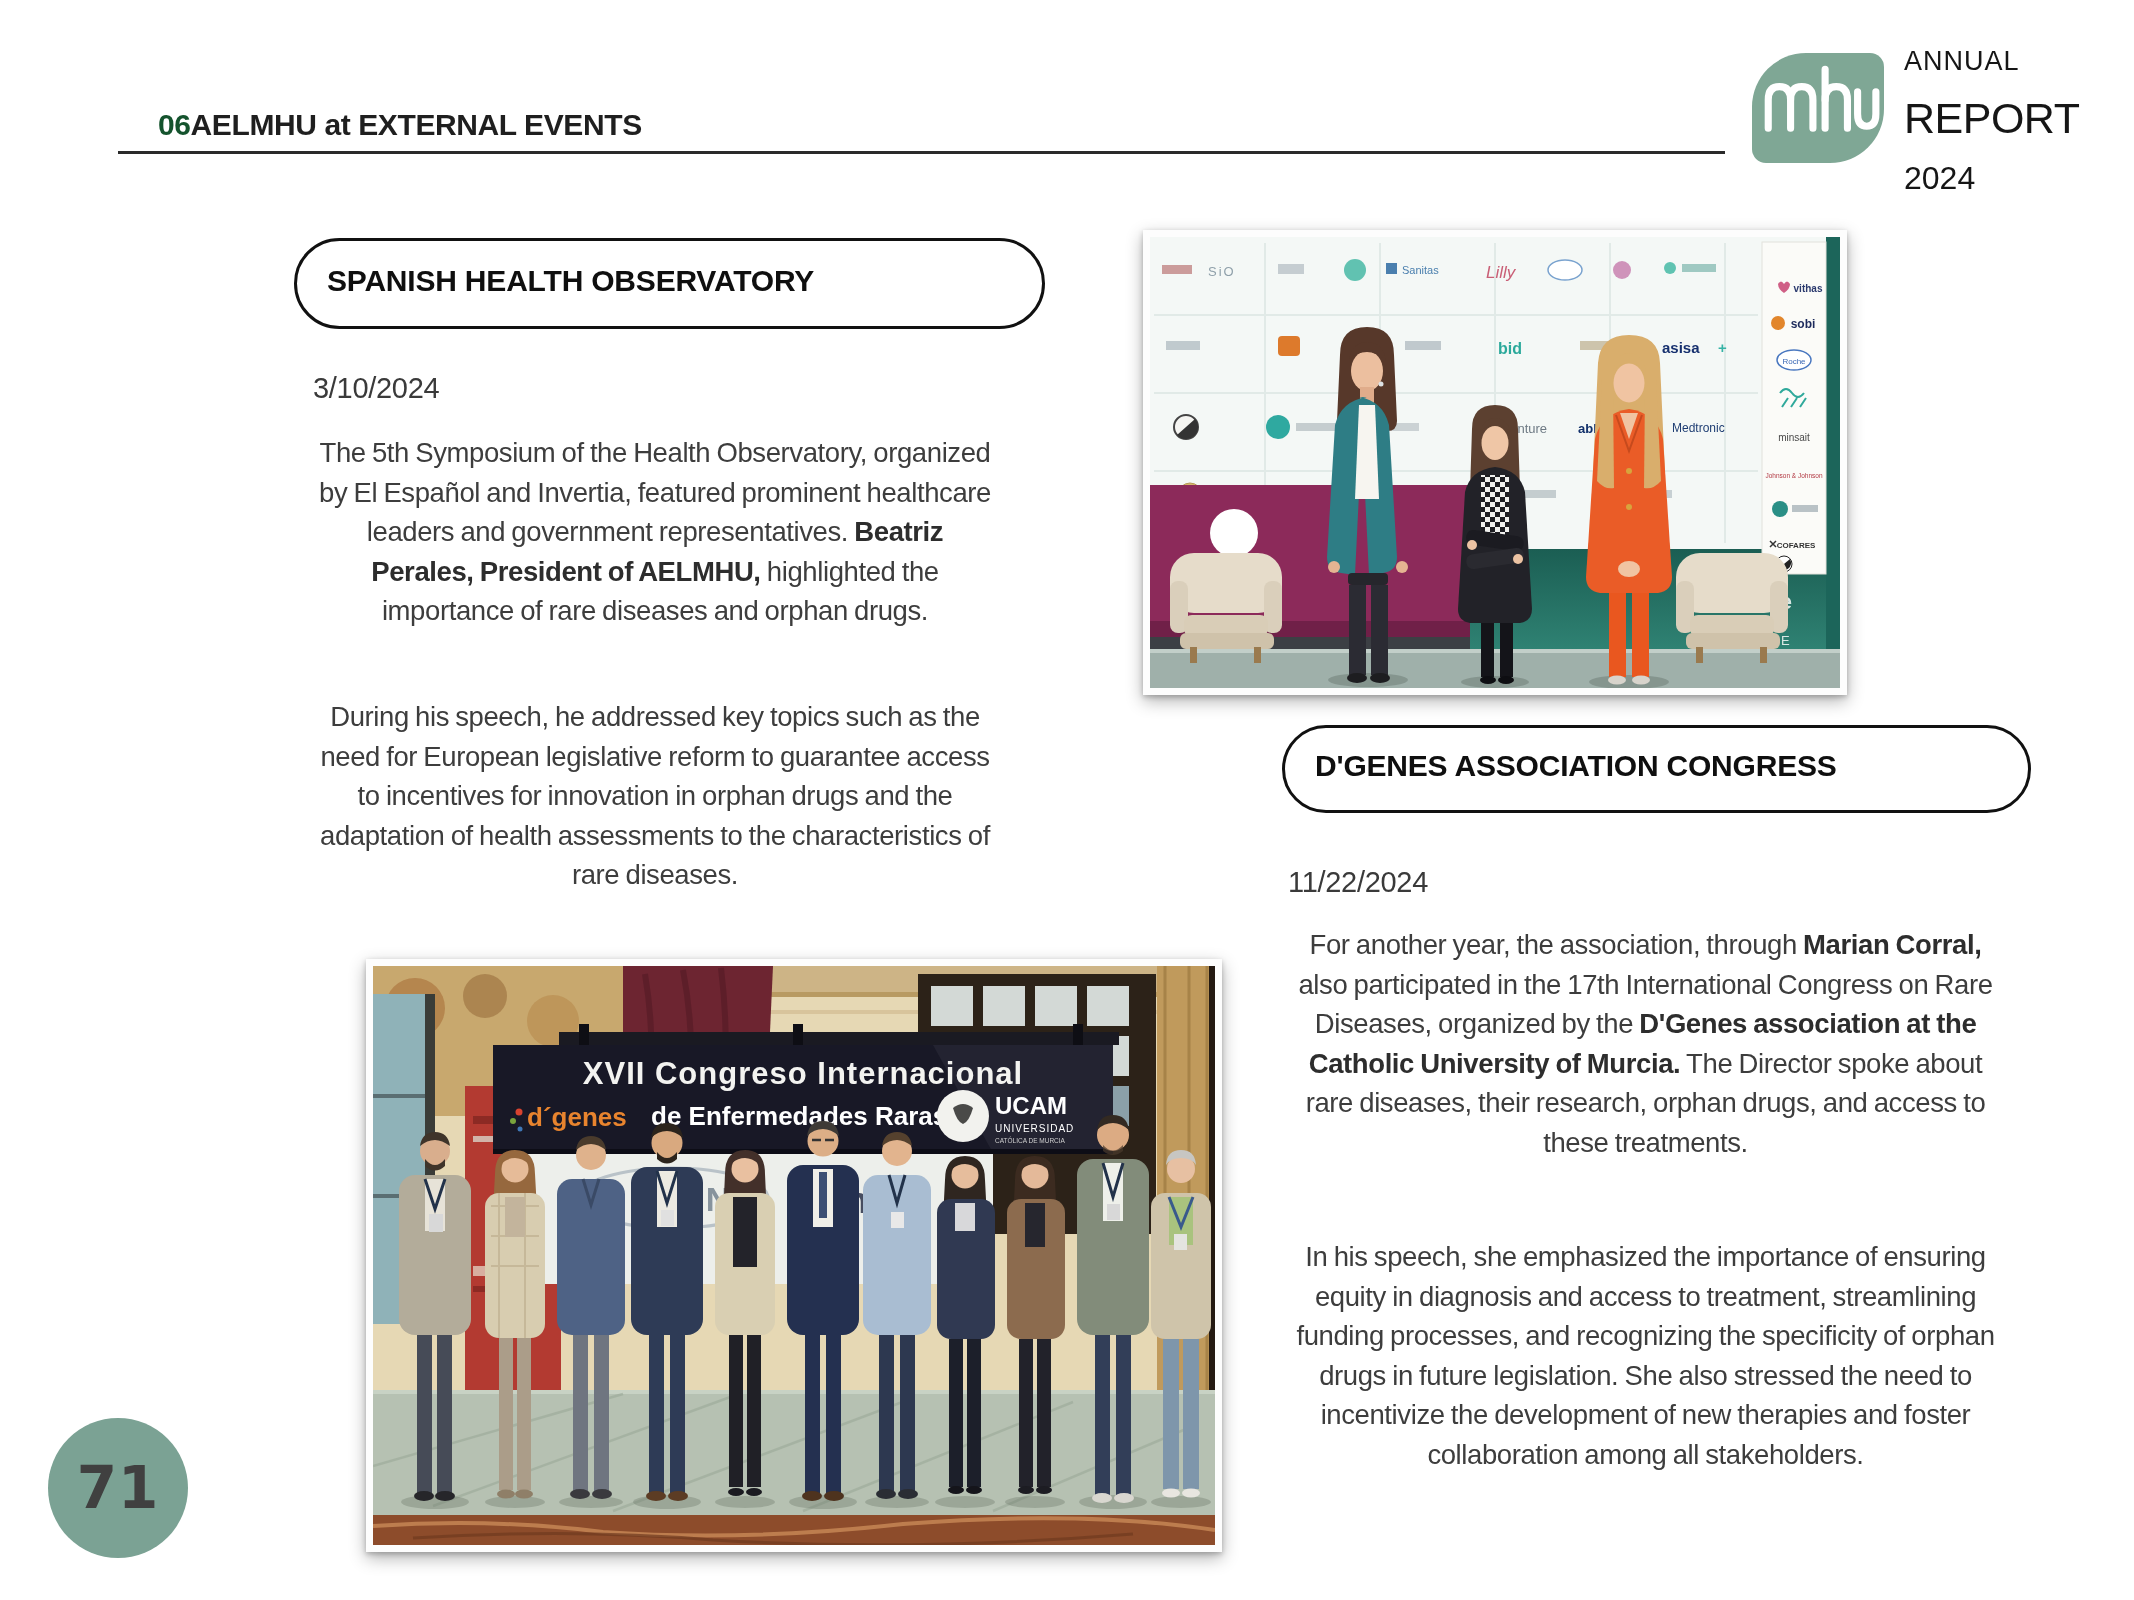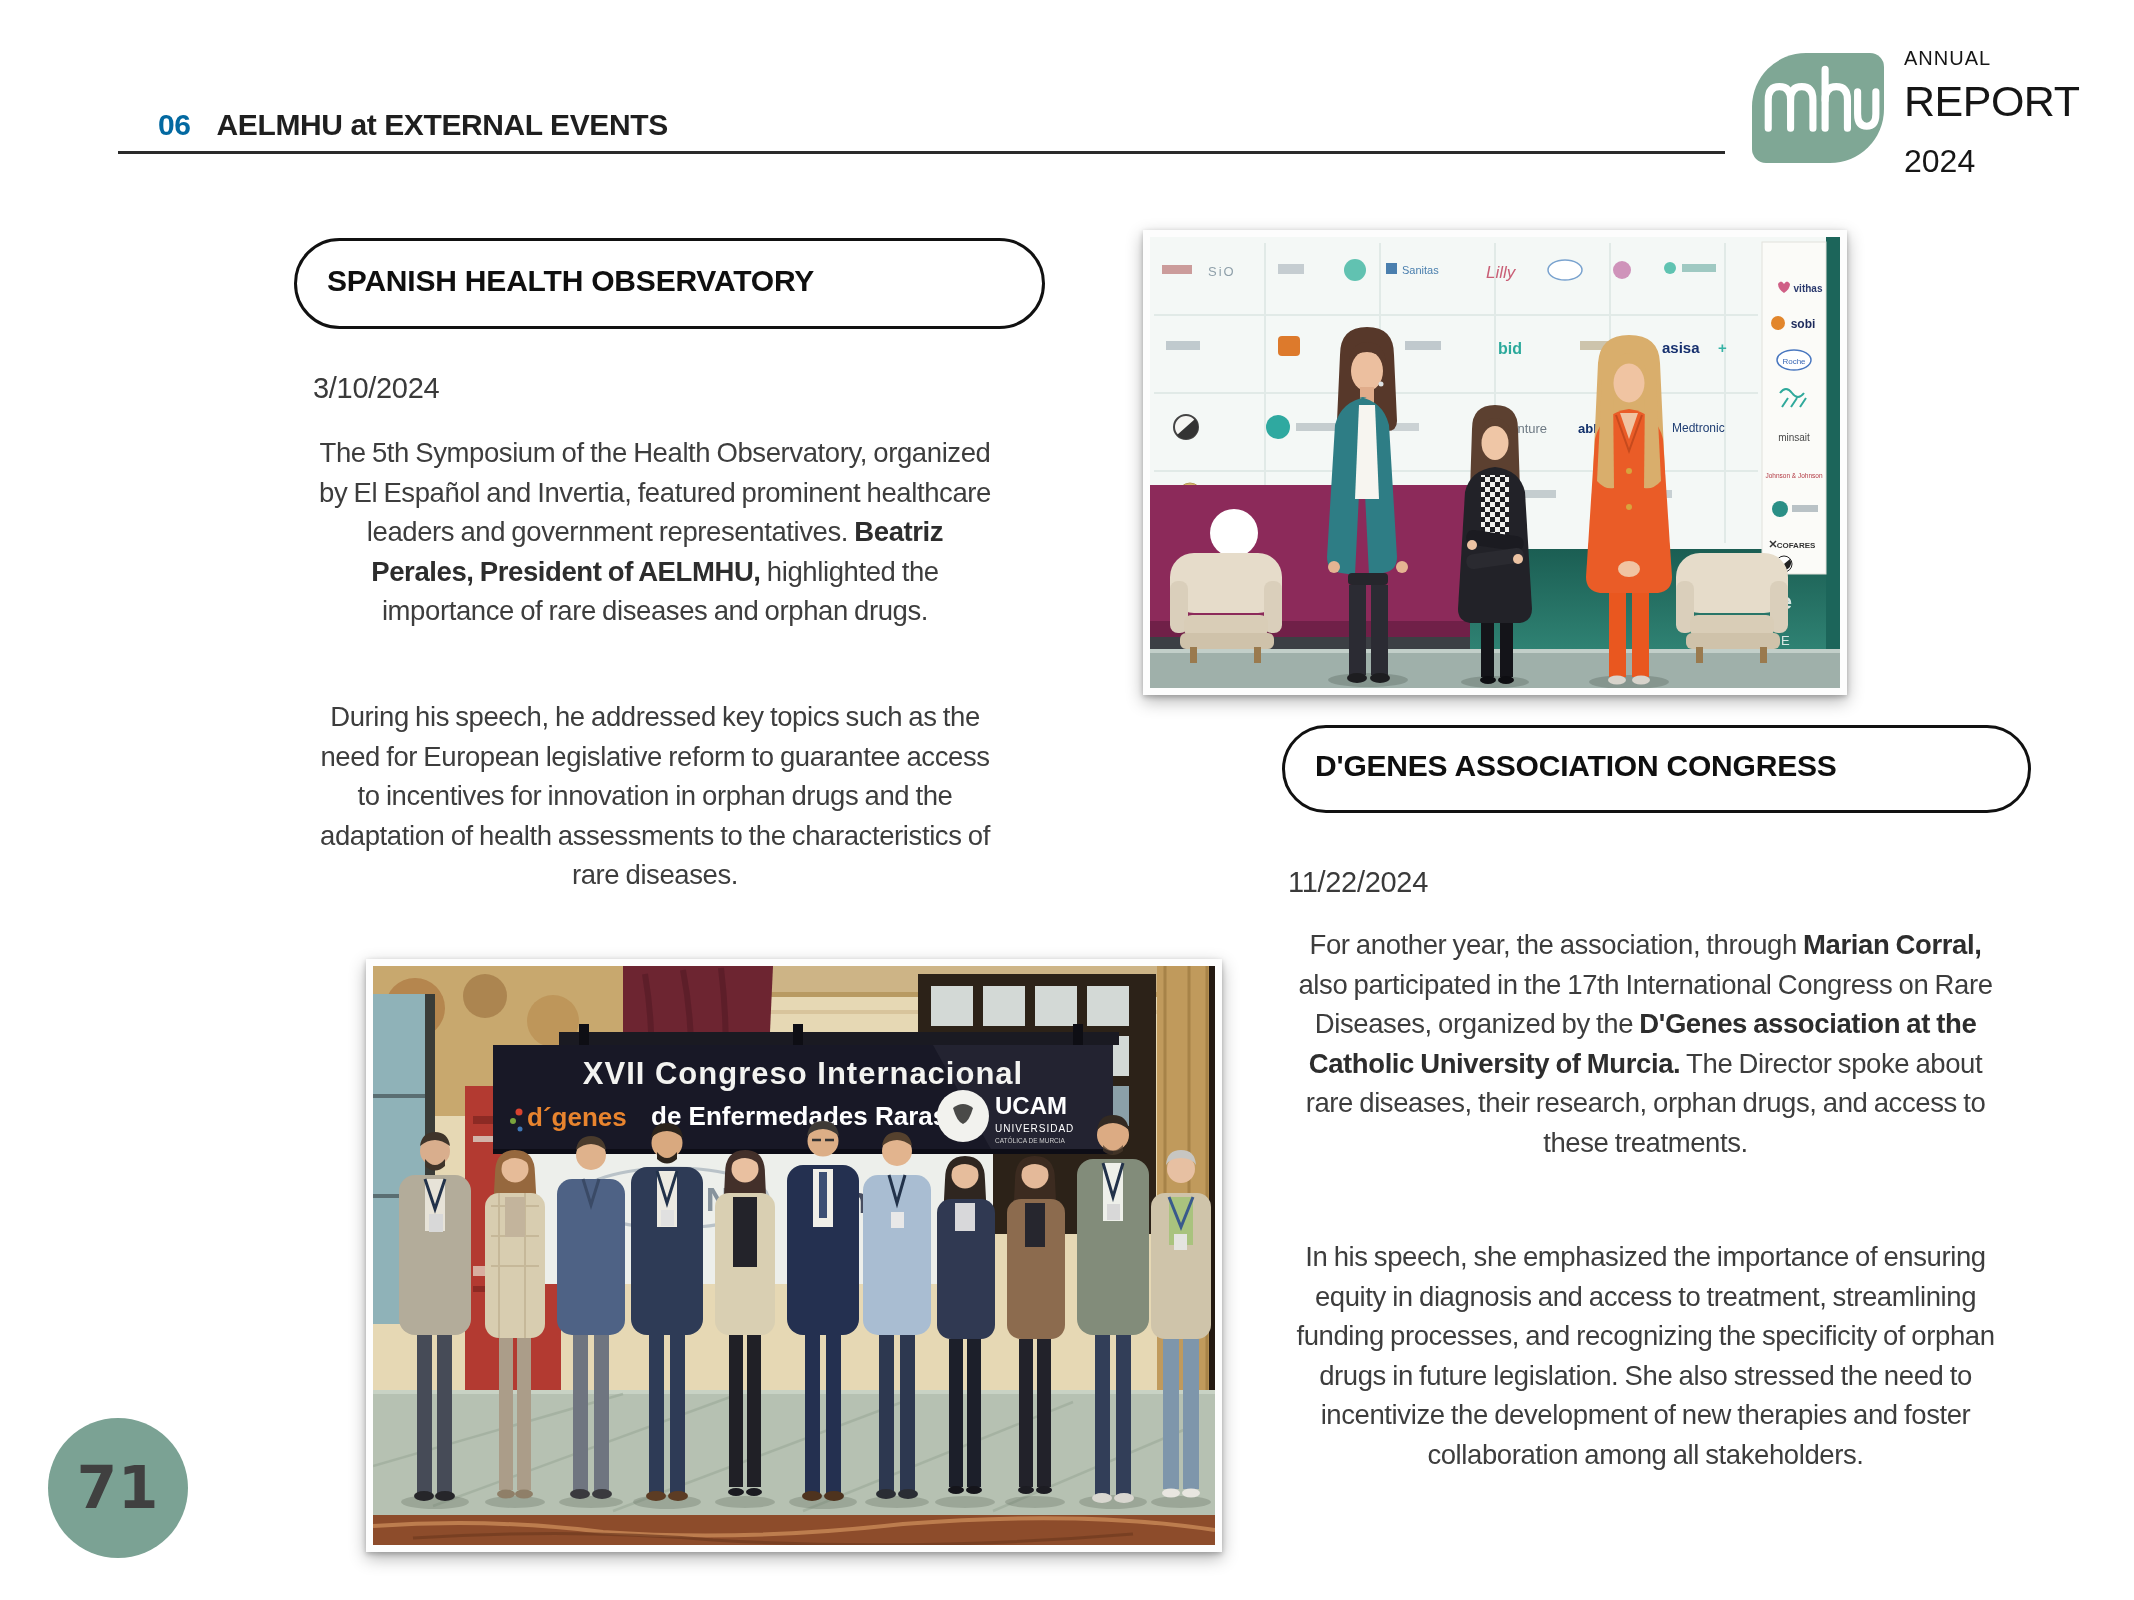--- a/index.html
+++ b/index.html
@@ -3,28 +3,28 @@
 <meta charset="utf-8">
 <style>
   html,body{margin:0;padding:0;background:#ffffff;}
   #page{
     position:relative;width:2134px;height:1600px;background:#ffffff;overflow:hidden;
     font-family:"Liberation Sans",sans-serif;color:#3c3c3c;
   }
   .abs{position:absolute;}
   
   #header-row{left:158px;top:108px;font-size:30px;letter-spacing:-0.4px;white-space:nowrap;}
-  #header-num{color:#0369a1;font-weight:700;margin-right:26px;}
+  #header-num{color:#14532d;font-weight:700;margin-right:0;}
   #header-title{color:#1f1f1f;font-weight:600;}
   #header-line{left:118px;top:151px;width:1607px;height:2.5px;background:#2a2a2a;}
   
   #brand-leaf{left:1752px;top:53px;width:132px;height:110px;background:#7fa795;
     border-radius:54px 14px 54px 14px;display:flex;align-items:center;justify-content:center;}
   #brand-text{left:1904px;top:48px;color:#161616;line-height:1;}
-  #brand-annual{font-size:20px;letter-spacing:1px;font-weight:400;margin-bottom:12px;}
+  #brand-annual{font-size:27px;letter-spacing:1px;font-weight:400;margin-bottom:22px;}
   #brand-report{font-size:43px;font-weight:400;letter-spacing:-0.5px;margin-bottom:22px;}
   #brand-year{font-size:32px;font-weight:400;}
   
   .pill{border:3.5px solid #111;border-radius:46px;display:flex;align-items:center;
     font-weight:700;color:#0f0f0f;font-size:30px;letter-spacing:-0.2px;box-sizing:border-box;
     padding-left:30px;padding-bottom:6px;background:#fff;}
   #pill-left{left:294px;top:238px;width:751px;height:91px;}
   #pill-right{left:1282px;top:725px;width:749px;height:88px;}
   
   .date{font-size:29px;color:#3a3a3a;letter-spacing:-0.3px;}

